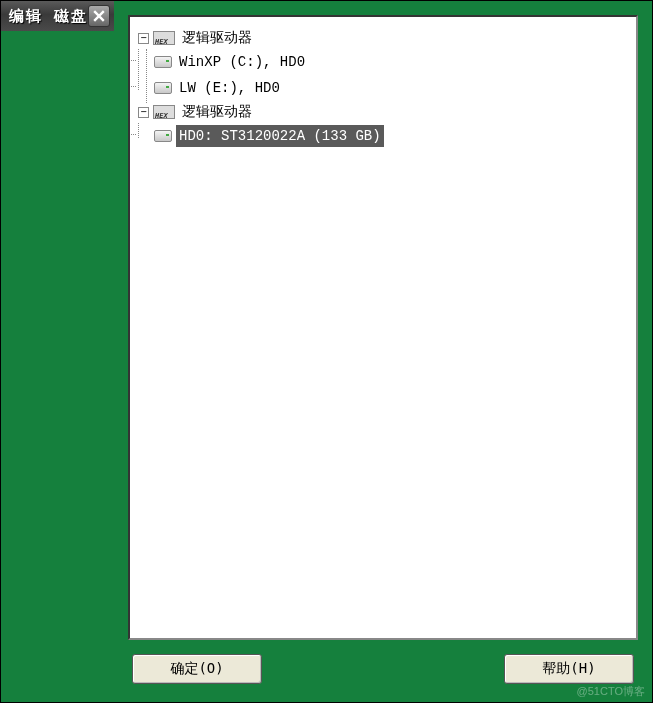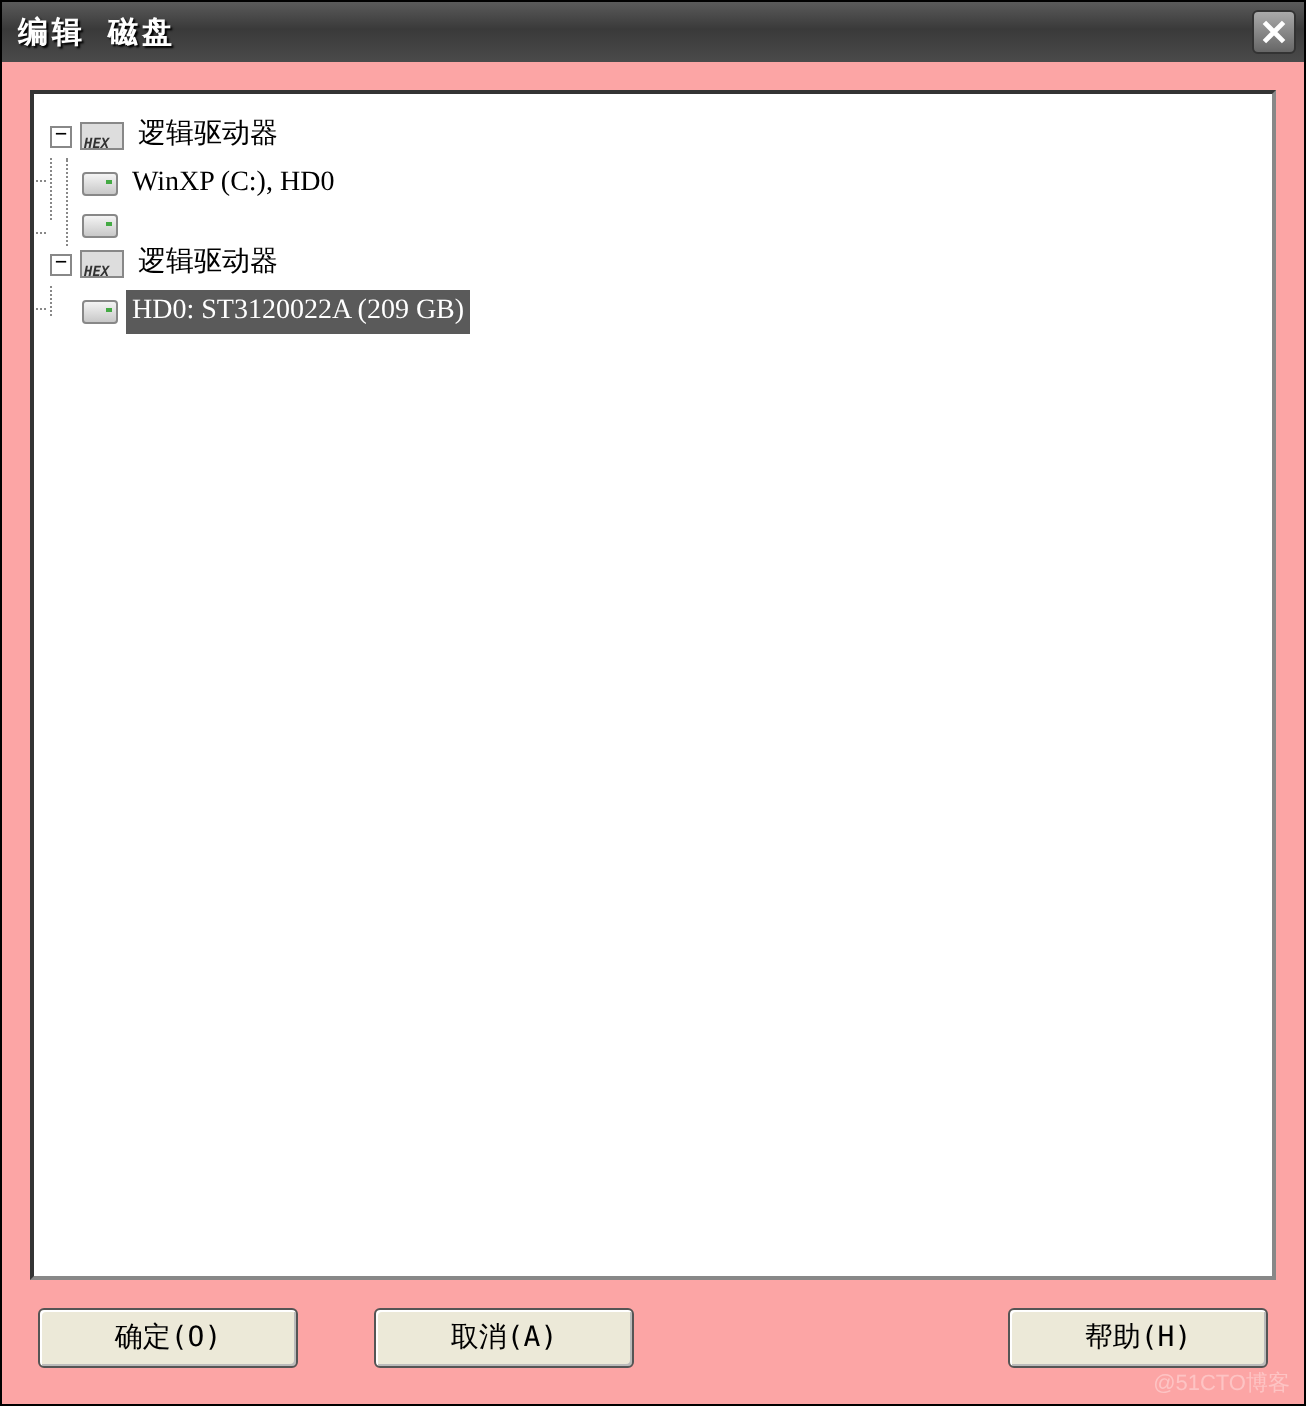--- a/index.html
+++ b/index.html
@@ -1,17 +1,17 @@
 <!DOCTYPE html>
 <html><head>
 <meta charset="utf-8">
 <style>
 * { box-sizing: border-box; margin: 0; padding: 0; font-family: "SimSun", "宋体", monospace; }
 body { background: #888; padding: 0; width: 653px; height: 703px; overflow: hidden; }
-.window { width: 653px; height: 703px; background: #fca5a5; border: 1px solid #000; display: flex; flex-direction: column; }
+.window { width: 653px; height: 703px; background: #15803d; border: 1px solid #000; display: flex; }
 .titlebar { background: linear-gradient(to bottom, #5a5a5a 0%, #3a3a3a 45%, #4a4a4a 100%); height: 30px; display: flex; align-items: center; padding: 0 4px 0 8px; color: #fff; font-weight: bold; font-size: 15px; text-shadow: 1px 1px 1px #000; }
 .titlebar .title-text { flex: 1; letter-spacing: 2px; }
 .close-btn { width: 22px; height: 22px; background: linear-gradient(to bottom, #aaa, #666); border: 1px solid #333; border-radius: 3px; display: flex; align-items: center; justify-content: center; color: #fff; font-weight: bold; cursor: pointer; }
 .close-btn svg { width: 12px; height: 12px; }
 .body-area { flex: 1; padding: 14px; display: flex; flex-direction: column; }
 .tree-panel { flex: 1; background: #fff; border: 2px inset #888; padding: 10px 8px; overflow: auto; font-size: 14px; line-height: 22px; }
 .tree ul { list-style: none; margin: 0; padding-left: 0; }
 
 .tree-root > li { position: relative; }
 .tree-children { margin-left: 8px; padding-left: 28px; position: relative; }
@@ -20,21 +20,21 @@
 .tree-children > li::before { content: ""; position: absolute; left: -28px; top: 11px; width: 26px; border-top: 1px dotted #888; }
 .tree-root > li:not(:last-child)::after { content: ""; position: absolute; left: 8px; top: 22px; bottom: -2px; border-left: 1px dotted #888; }
 .tree-children > li:last-child::after { display: none; }
 
 .node-row { display: flex; align-items: center; gap: 4px; white-space: nowrap; }
 .expander { width: 11px; height: 11px; border: 1px solid #888; background: #fff; display: inline-flex; align-items: center; justify-content: center; font-size: 10px; line-height: 1; cursor: pointer; font-family: monospace; color: #000; flex-shrink: 0; }
 .hex-icon { width: 22px; height: 14px; background: #ddd; border: 1px solid #888; display: inline-flex; align-items: center; justify-content: center; font-size: 7px; font-weight: bold; font-style: italic; color: #333; flex-shrink: 0; position: relative; }
 .hex-icon::before { content: "HEX"; position: absolute; top: -1px; left: 1px; font-size: 7px; }
 .drive-icon { width: 18px; height: 12px; background: linear-gradient(to bottom, #f4f4f4, #c8c8c8); border: 1px solid #888; border-radius: 2px; display: inline-block; flex-shrink: 0; position: relative; }
 .drive-icon::after { content: ""; position: absolute; right: 2px; top: 3px; width: 3px; height: 2px; background: #4a4; }
-.node-label { padding: 0 3px; font-family: Liberation Serif, serif; }
+.node-label { padding: 0 3px; font-family: Liberation Mono, monospace; }
 .node-label.selected { background: #5a5a5a; color: #fff; outline: 1px dotted #fff; }
 
 .button-row { padding: 14px 4px 4px; display: flex; gap: 38px; }
 .btn { width: 130px; height: 30px; background: #ece9d8; border: 1px solid #555; border-radius: 3px; font-size: 14px; cursor: pointer; font-family: "SimSun", monospace; box-shadow: inset 1px 1px 0 #fff, inset -1px -1px 0 #bbb; }
 .spacer { flex: 1; }
 .watermark { position: fixed; right: 8px; bottom: 4px; color: rgba(255,255,255,0.35); font-size: 11px; font-family: sans-serif; }
 </style>
 </head>
 <body>
 
@@ -61,44 +61,44 @@
             <ul class="tree-children">
               <li>
                   <div class="node-row">
                     <span class="drive-icon"></span>
                     <span class="node-label">WinXP (C:), HD0</span>
                   </div>
                 </li>
               <li>
                   <div class="node-row">
                     <span class="drive-icon"></span>
+                    <span class="node-label">LW (E:), HD0</span>
                   </div>
                 </li>
             </ul>
           </li>
           <li>
             <div class="node-row">
               <span class="expander">−</span>
               <span class="hex-icon"></span>
               <span class="node-label">逻辑驱动器</span>
             </div>
             <ul class="tree-children">
               <li>
                   <div class="node-row">
                     <span class="drive-icon"></span>
-                    <span class="node-label selected">HD0: ST3120022A (209 GB)</span>
+                    <span class="node-label selected">HD0: ST3120022A (133 GB)</span>
                   </div>
                 </li>
             </ul>
           </li>
         </ul>
       </div>
     </div>
 
     <div class="button-row">
       <button class="btn">确定(O)</button>
-      <button class="btn">取消(A)</button>
       <span class="spacer"></span>
       <button class="btn">帮助(H)</button>
     </div>
   </div>
 </div>
 <div class="watermark">@51CTO博客</div>
 
 </body></html>

